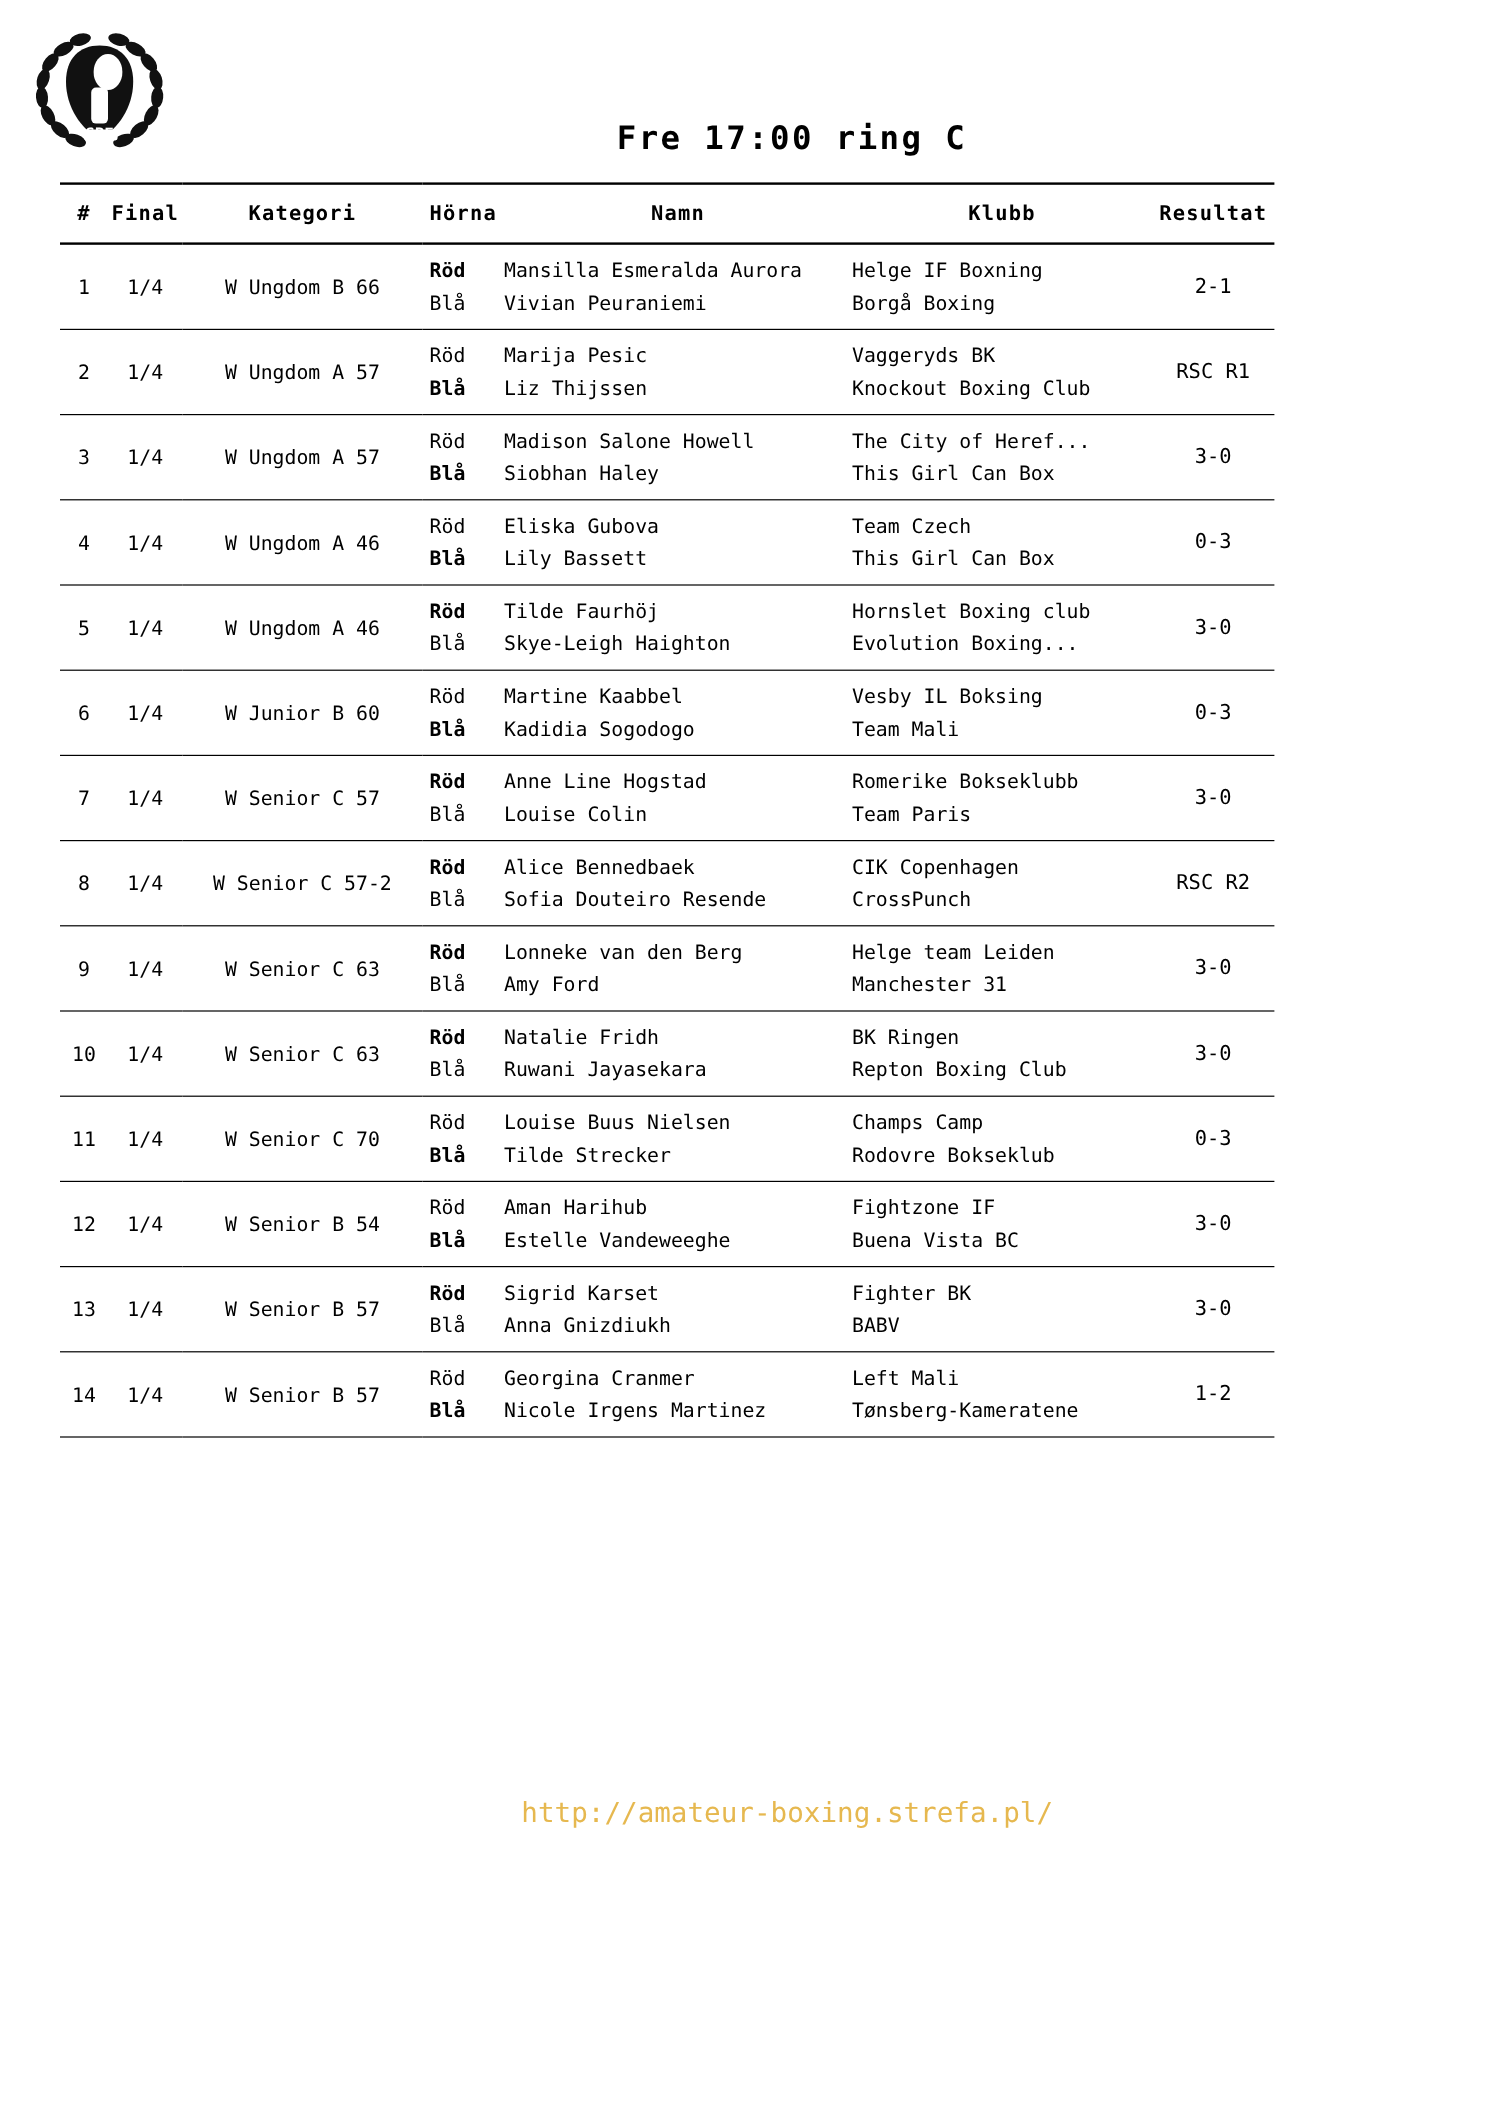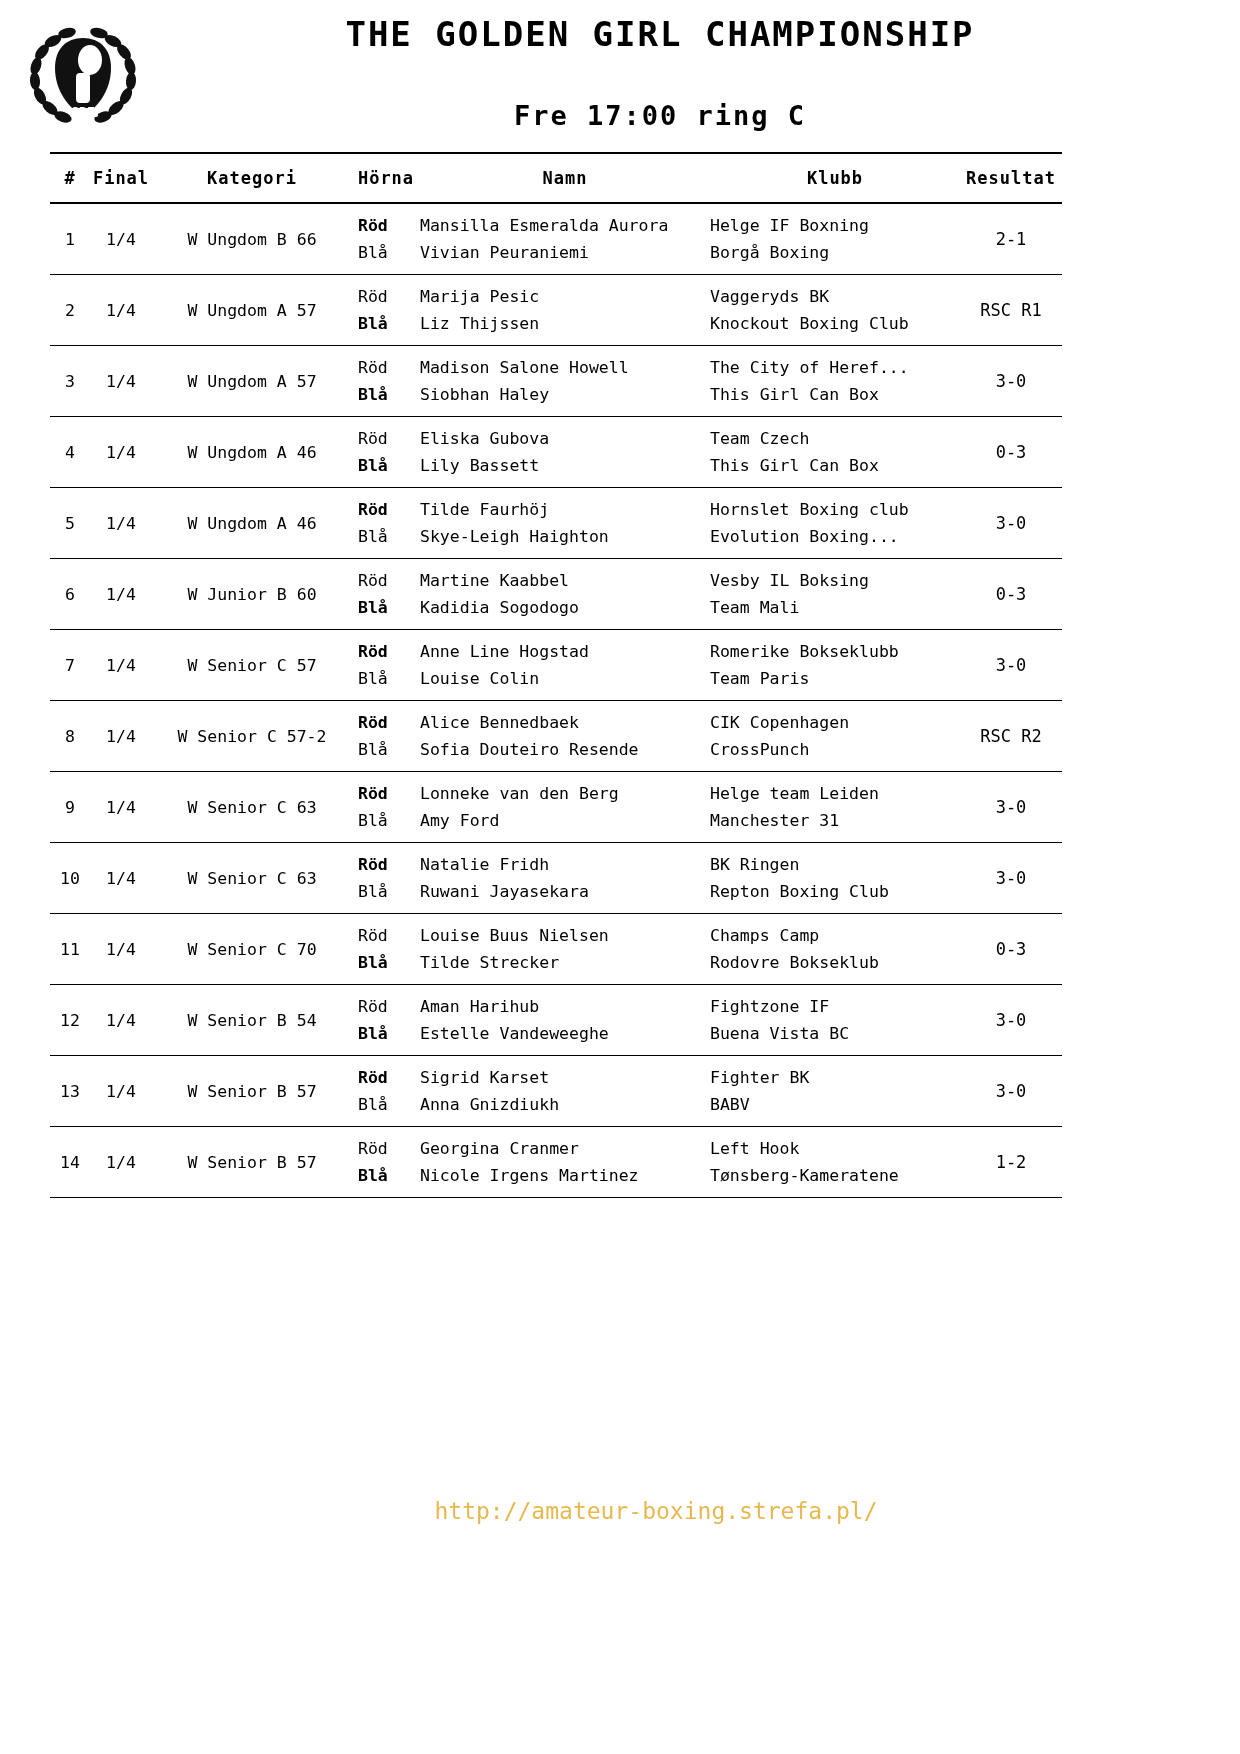--- a/index.html
+++ b/index.html
@@ -170,21 +170,20 @@
           <path d="M61 22 C44 22 33 33 33 52 C33 74 46 92 61 100 C76 92 89 74 89 52 C89 33 78 22 61 22 Z"></path>
         </g>
         <g fill="#ffffff">
           <ellipse cx="68" cy="44" rx="12" ry="15"></ellipse>
           <rect x="54" y="57" width="14" height="30" rx="4"></rect>
           <rect x="48" y="92" width="28" height="9" rx="2"></rect>
         </g>
         <text x="61" y="100" fill="#ffffff" font-family="DejaVu Sans Mono, monospace" font-size="13" font-weight="bold" text-anchor="middle">SBF</text>
       </svg>
     </div>
-    <div class="doc-title">THE GOLDEN GIRL CHAMPIONSHIP</div>
     <div class="doc-subtitle">Fre 17:00 ring C</div>
   </div>
 
   <div class="table-wrap">
     <table class="bouts">
       <colgroup>
         <col class="c-num">
           <col class="c-final">
           <col class="c-kat">
           <col class="c-horna">
@@ -527,21 +526,21 @@
               </div>
             </td>
             <td class="namn">
               <div class="two-line cell-pad">
                 <div class="line">Georgina Cranmer</div>
                 <div class="line">Nicole Irgens Martinez</div>
               </div>
             </td>
             <td class="klubb">
               <div class="two-line cell-pad">
-                <div class="line">Left Hook</div>
+                <div class="line">Left Mali</div>
                 <div class="line">Tønsberg-Kameratene</div>
               </div>
             </td>
             <td class="res">1-2</td>
           </tr>
         </tbody>
     </table>
   </div>
 
   <a class="footer-link" href="#" style="color: rgb(230, 184, 79); padding-left: 36px;">http://amateur-boxing.strefa.pl/</a>

